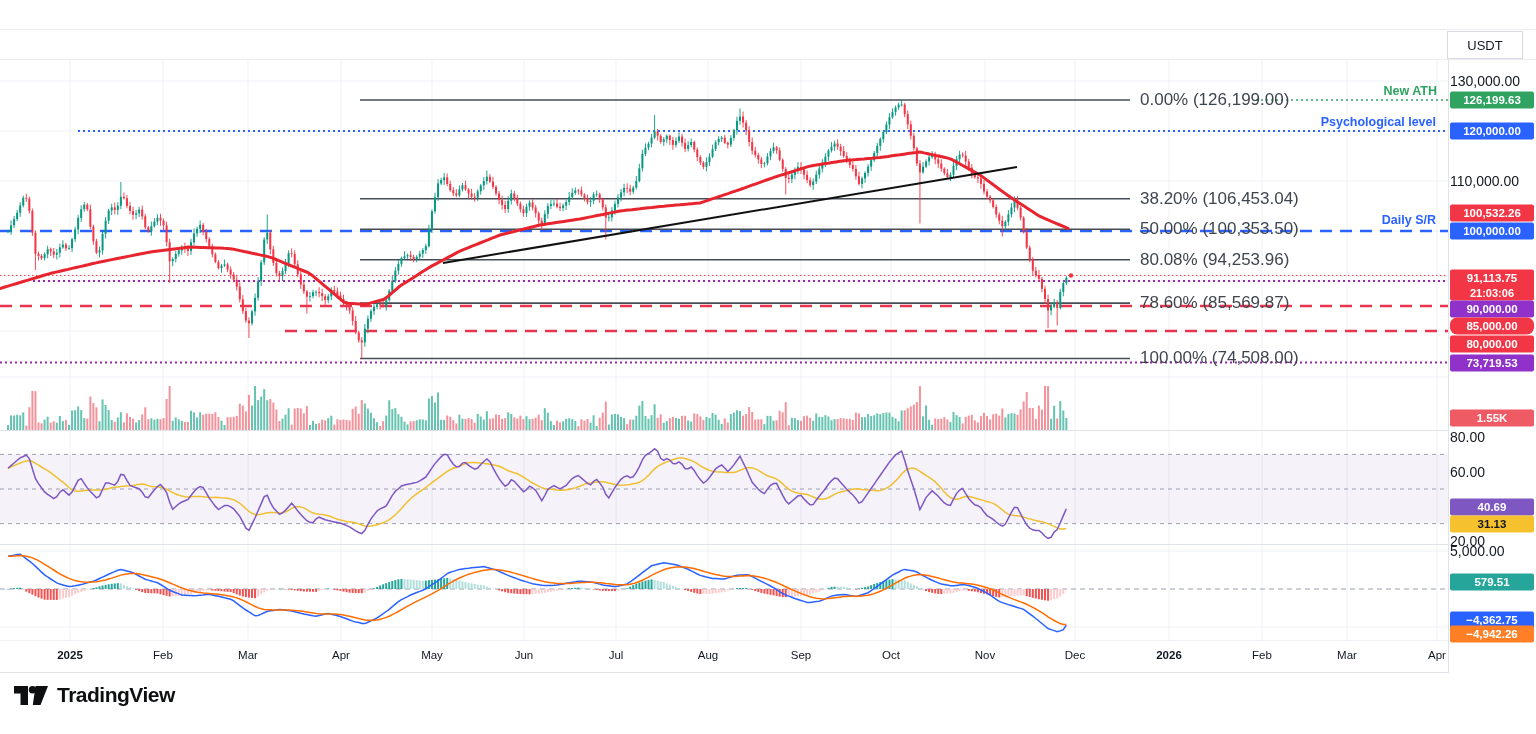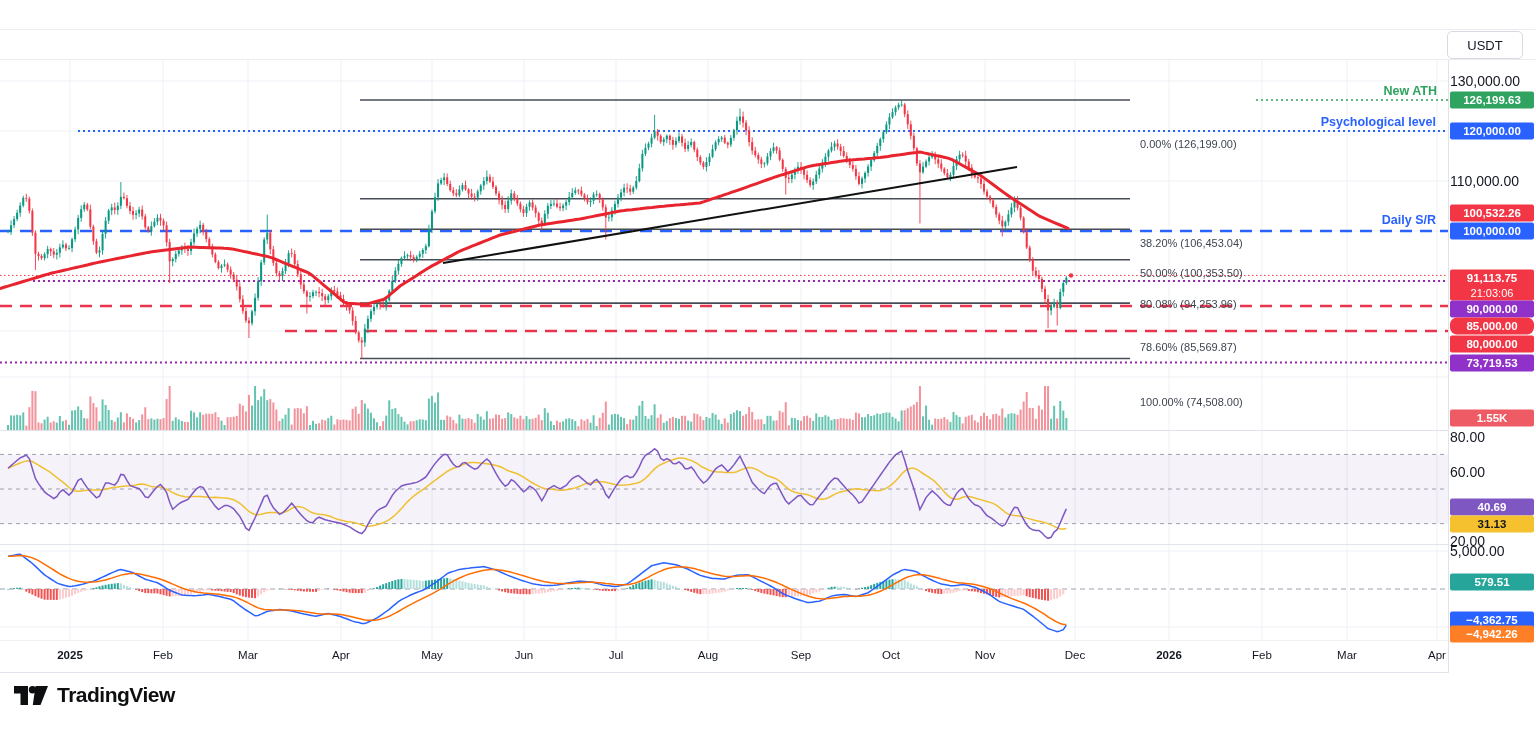--- a/index.html
+++ b/index.html
@@ -5,32 +5,32 @@
   html,body{margin:0;padding:0;background:#fff;}
   #app{position:relative;width:1536px;height:734px;background:#ffffff;overflow:hidden;
        font-family:"Liberation Sans","DejaVu Sans",sans-serif;color:#131722;}
   .hline{position:absolute;left:0;width:100%;height:1px;background:#ececf0;}
   #attribution{position:absolute;left:25px;top:6px;font-size:13px;color:#131722;}
   #symbol-row{position:absolute;left:25px;top:36px;font-size:13.5px;white-space:nowrap;}
   #symbol-row .ohlc-k{color:#44484f;margin-left:9px;}
   #symbol-row .ohlc-v{color:#f23645;}
   #symbol-row .chg{color:#f23645;margin-left:9px;}
   #currency-btn{position:absolute;left:1447px;top:31px;width:74px;height:26px;border:1px solid #d7dae2;
-       border-radius:5px;background:#fff;font-size:13px;color:#131722;display:flex;align-items:center;
+       border-radius:0;background:#fff;font-size:13px;color:#131722;display:flex;align-items:center;
        justify-content:center;cursor:pointer;}
   #chart-wrap{position:absolute;left:0;top:0;width:1448px;height:672px;}
   #chart-svg{position:absolute;left:0;top:0;}
   #chart-labels{position:absolute;left:0;top:0;width:1536px;height:734px;pointer-events:none;}
-  .fib-label{position:absolute;font-size:11px;color:#3f4550;white-space:nowrap;transform:translateY(-50%);margin-top:44px;}
+  .fib-label{position:absolute;font-size:17px;color:#3f4550;white-space:nowrap;transform:translateY(-50%);}
   .annot{position:absolute;font-size:12.5px;font-weight:bold;white-space:nowrap;transform:translateY(-50%);text-align:right;}
   #axis-col{position:absolute;left:1448px;top:60px;width:88px;height:613px;background:#fff;border-left:1px solid #e0e3eb;}
   .axis-label{position:absolute;left:1px;font-size:14px;color:#131722;transform:translateY(-50%);white-space:nowrap;}
   .badge{position:absolute;left:1px;width:84px;border-radius:2px;color:#fff;font-size:11.5px;font-weight:600;
          text-align:center;line-height:17px;height:17px;transform:translateY(-50%);}
-  .badge .l2{font-size:11px;line-height:14px;font-weight:400;}
+  .badge .l2{font-size:11px;line-height:14px;font-weight:700;}
   #time-axis{position:absolute;left:0;top:641px;width:1448px;height:31px;background:#fff;}
   .month{position:absolute;top:8px;font-size:11.5px;color:#131722;transform:translateX(-50%);}
   .month.bold{font-weight:bold;}
   #footer{position:absolute;left:14px;top:683px;display:flex;align-items:center;gap:9px;}
   #tv-logo-text{font-size:21px;font-weight:bold;letter-spacing:-0.5px;color:#0e0f11;}
 </style>
 </head>
 <body>
 
 <div id="app">

